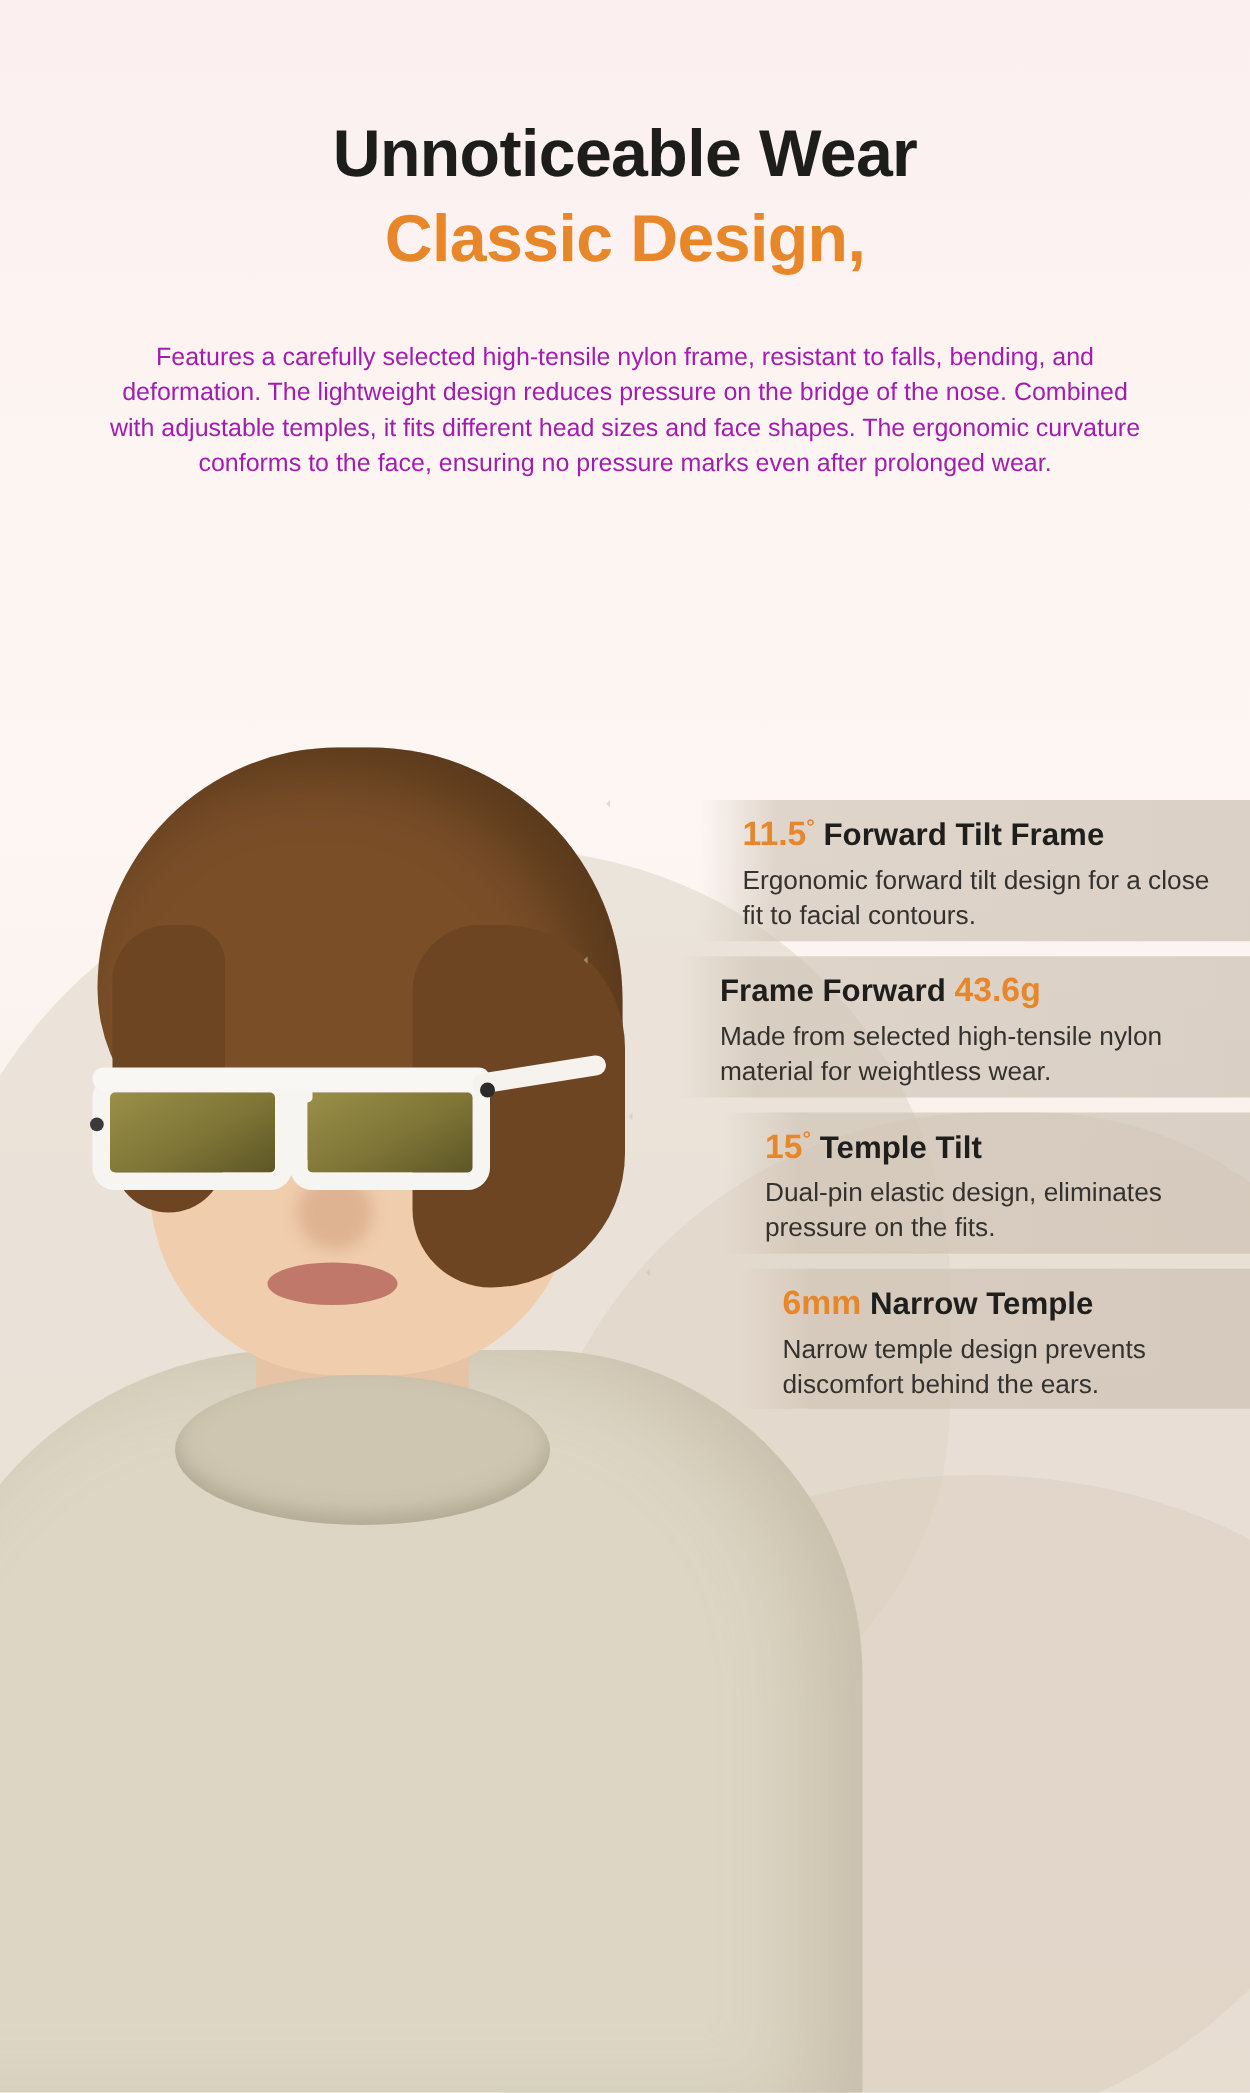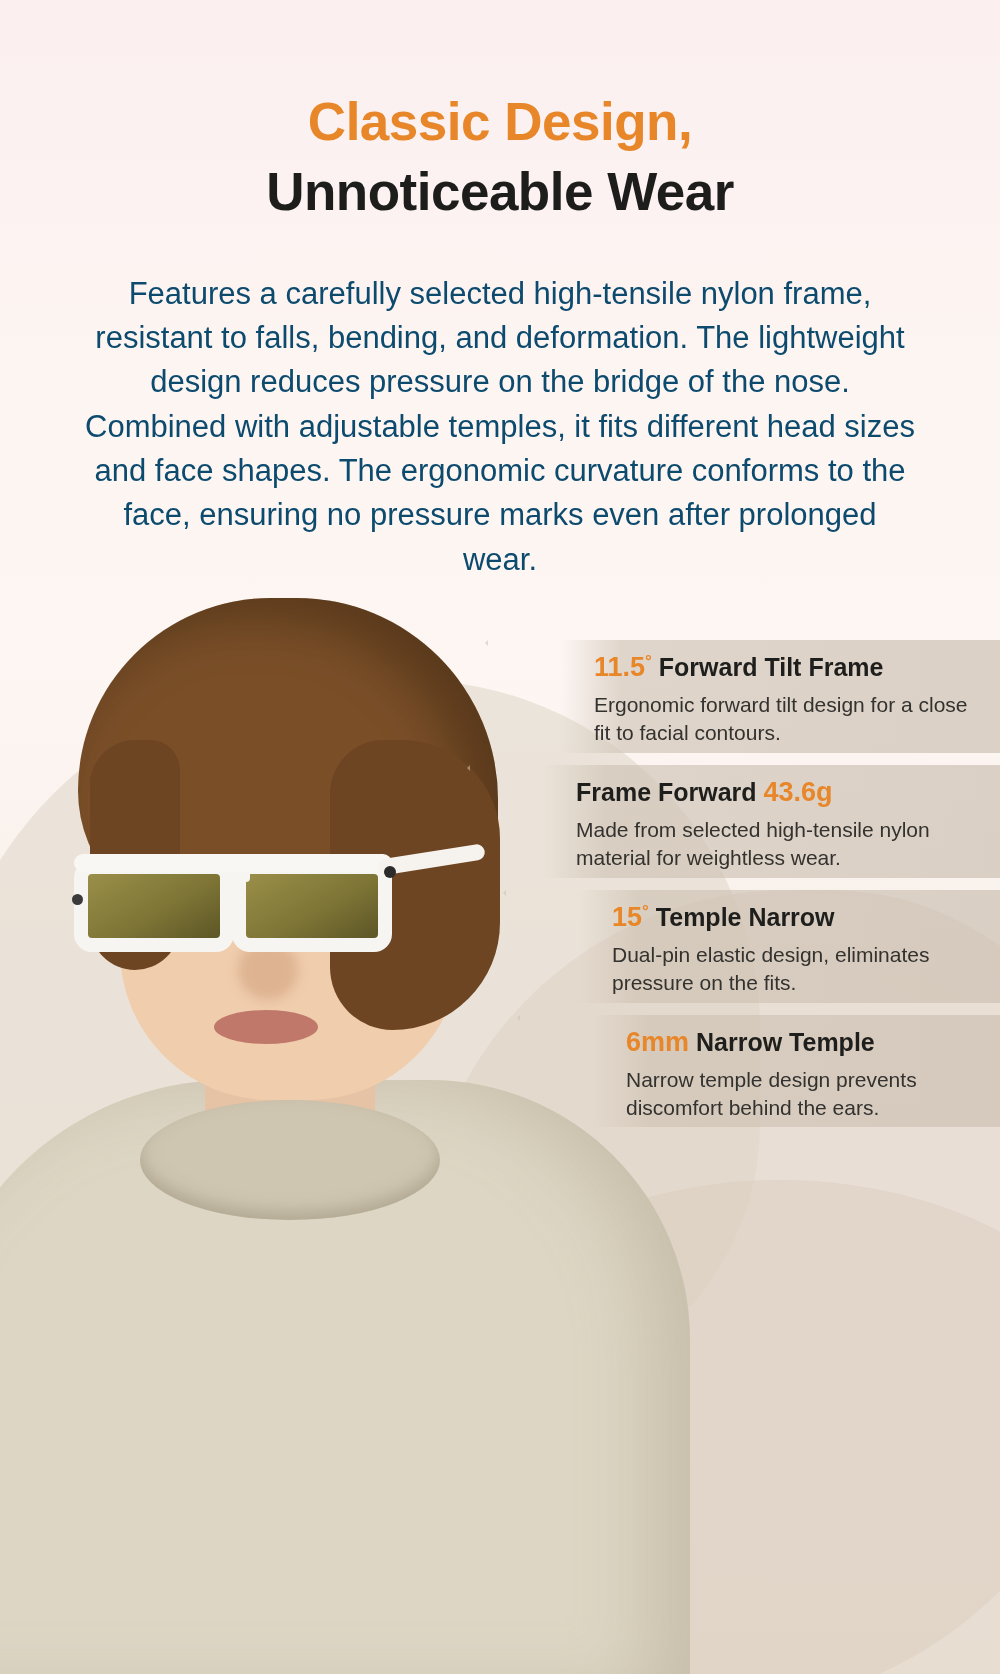--- a/index.html
+++ b/index.html
@@ -28,23 +28,23 @@
     letter-spacing: -0.5px;
     color: #1d1d1b;
     line-height: 1.28;
   }
   .title-accent { color: #e8862a; }
   .title-line2 { margin-top: 2px; }
 
   .body-copy {
     margin: 46px auto 0;
     width: 830px;
-    font-size: 31px;
+    font-size: 20px;
     line-height: 1.43;
-    color: #0c4a6e;
+    color: #a21caf;
     text-align: center;
   }
 
   
   .photo-wrap {
     position: absolute;
     left: 0; right: 0;
     top: 560px;
     height: 1114px;
     overflow: hidden;
@@ -274,24 +274,24 @@
   }
   .spec-1 { margin-left: 30px; }
   .spec-2 { margin-left: 12px; }
   .spec-3 { margin-left: 48px; }
   .spec-4 { margin-left: 62px; }
 </style>
 </head>
 <body>
 
 <div class="header">
+  <div class="title-line title-line2">Unnoticeable Wear</div>
   <div class="title-line">
     <span class="title-accent">Classic Design,</span>
   </div>
-  <div class="title-line title-line2">Unnoticeable Wear</div>
   <p class="body-copy">Features a carefully selected high-tensile nylon frame, resistant to falls, bending, and deformation. The lightweight design reduces pressure on the bridge of the nose. Combined with adjustable temples, it fits different head sizes and face shapes. The ergonomic curvature conforms to the face, ensuring no pressure marks even after prolonged wear.</p>
 </div>
 
 <div class="photo-wrap">
   <div class="backdrop-a"></div>
   <div class="backdrop-b"></div>
   <div class="backdrop-c"></div>
 
   <div class="person">
     <div class="sweater"></div>
@@ -332,21 +332,21 @@
     <div class="spec-title">
       <span>Frame Forward</span>
       <span class="spec-num">43.6g</span>
     </div>
     <div class="spec-desc">Made from selected high-tensile nylon material for weightless wear.</div>
   </div>
 
   <div class="spec spec-3">
     <div class="spec-title">
       <span class="spec-num">15</span><span class="spec-deg">°</span>
-      <span>Temple Narrow</span>
+      <span>Temple Tilt</span>
     </div>
     <div class="spec-desc">Dual-pin elastic design, eliminates pressure on the fits.</div>
   </div>
 
   <div class="spec spec-4">
     <div class="spec-title">
       <span class="spec-num">6mm</span>
       <span>Narrow Temple</span>
     </div>
     <div class="spec-desc">Narrow temple design prevents discomfort behind the ears.</div>

